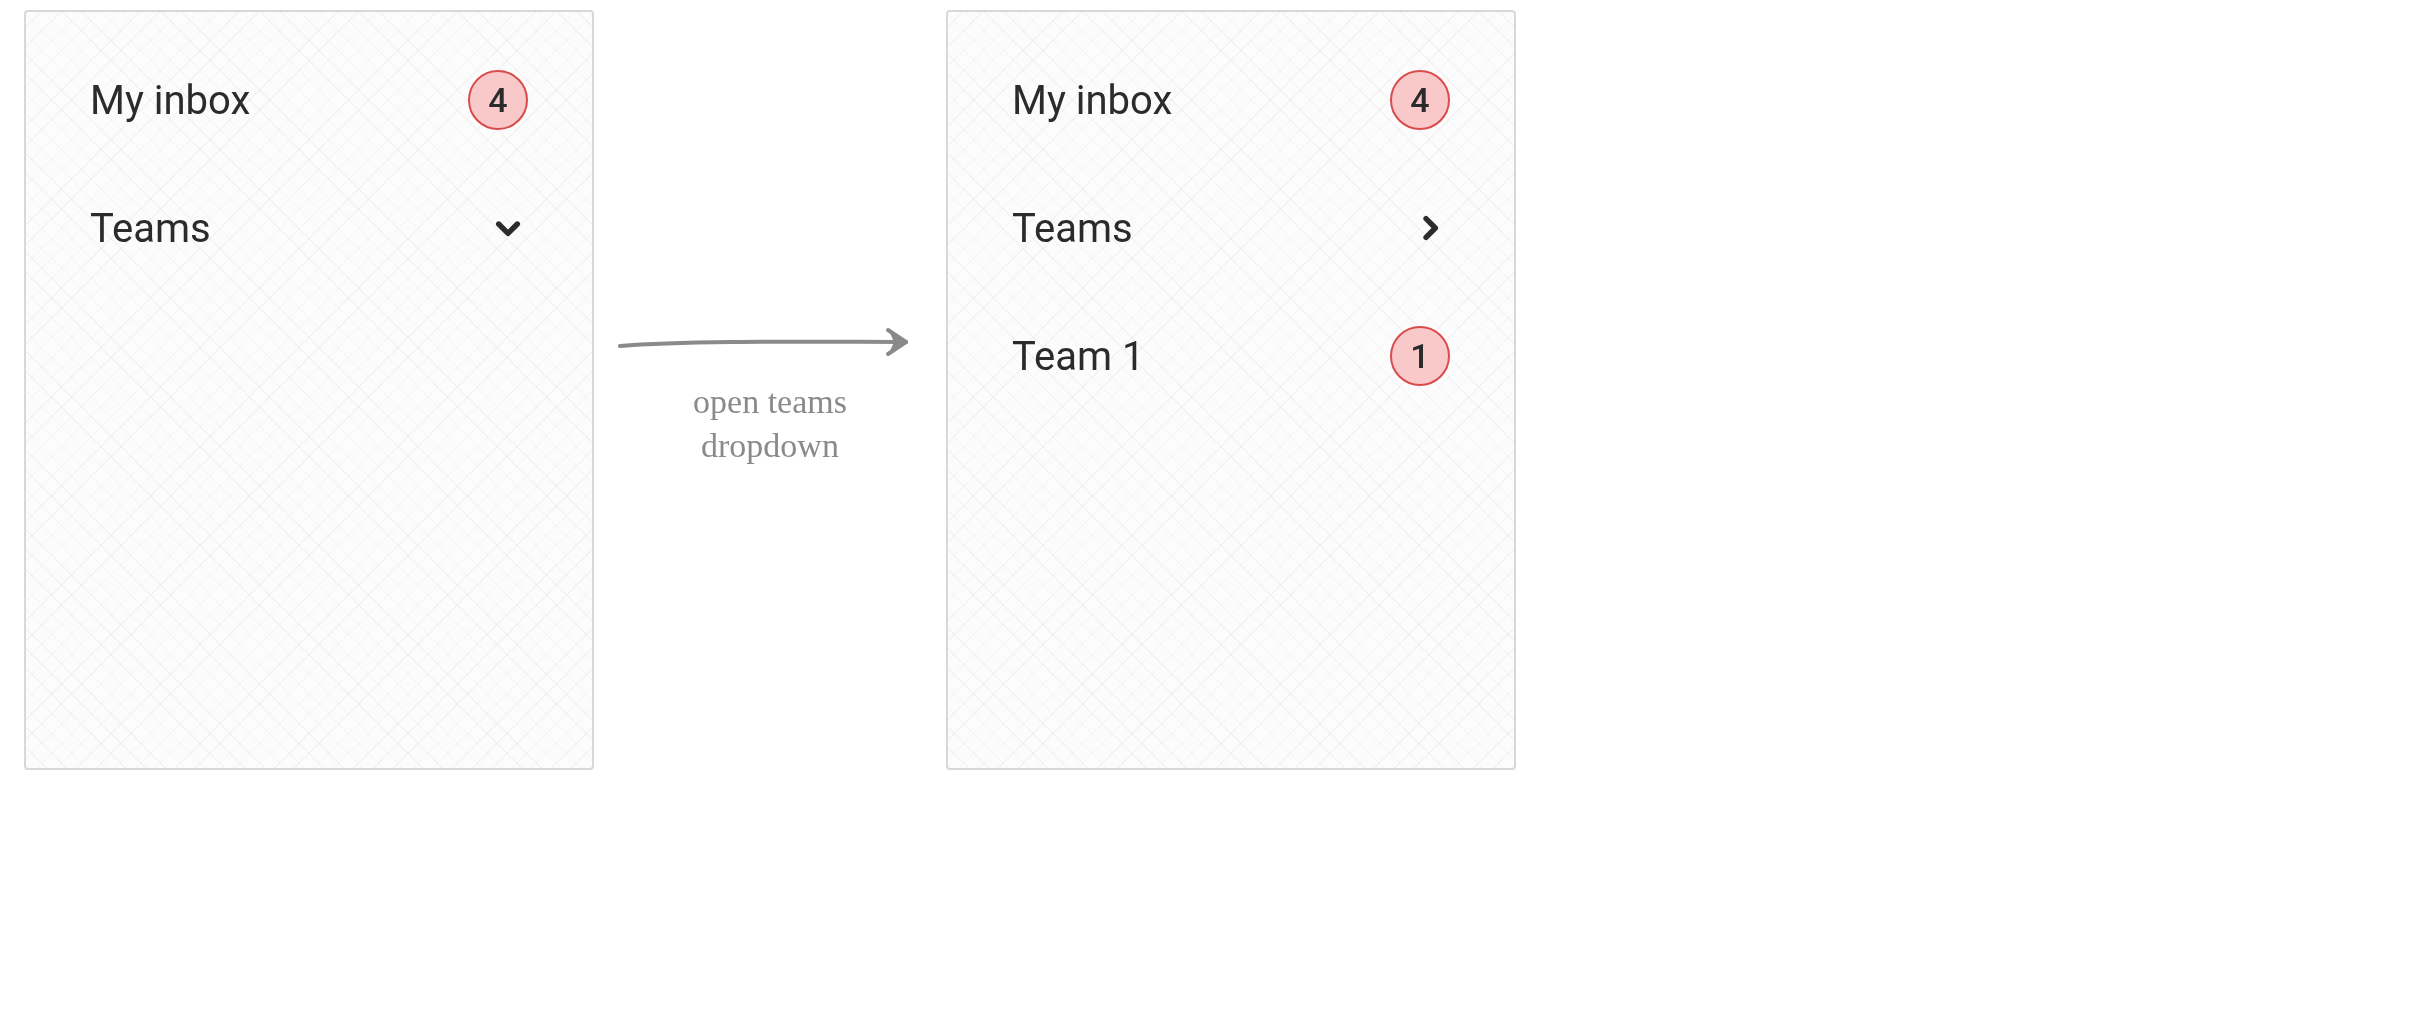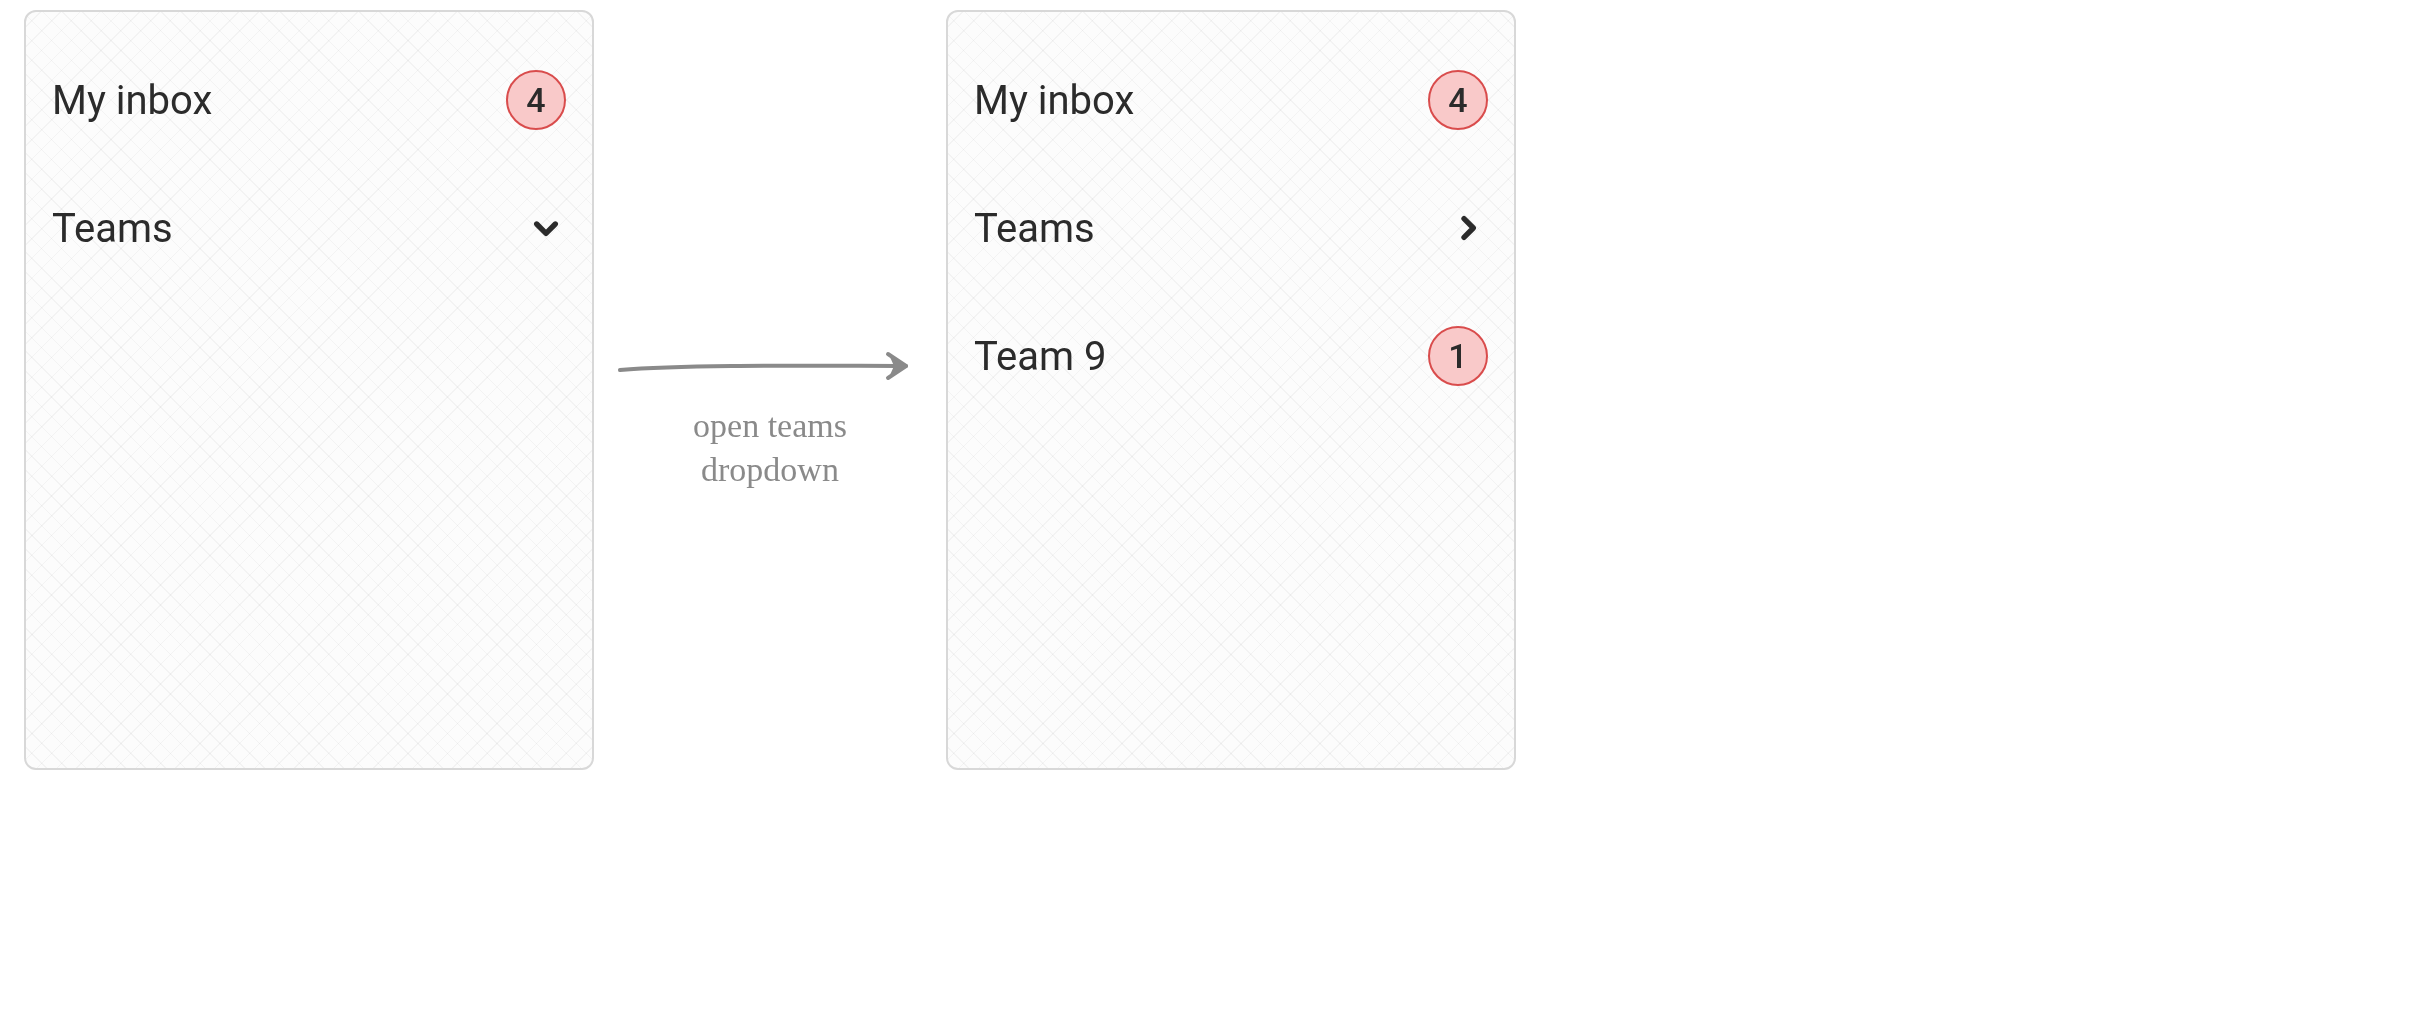--- a/index.html
+++ b/index.html
@@ -12,27 +12,27 @@
     color: #2b2b2b;
   }
   .stage {
     position: relative;
     width: 2426px;
     height: 1024px;
   }
   .panel {
     position: absolute;
     border: 2px solid #d8d8d8;
-    border-radius: 12px;
+    border-radius: 4px;
     background-color: #fcfcfc;
     background-image:
       repeating-linear-gradient(45deg, rgba(0,0,0,0.035) 0, rgba(0,0,0,0.035) 1px, transparent 1px, transparent 14px),
       repeating-linear-gradient(-45deg, rgba(0,0,0,0.035) 0, rgba(0,0,0,0.035) 1px, transparent 1px, transparent 14px);
     box-sizing: border-box;
-    padding: 56px 26px;
+    padding: 56px 64px;
   }
   .panel-left {
     left: 24px;
     top: 10px;
     width: 570px;
     height: 760px;
   }
   .panel-right {
     left: 946px;
     top: 10px;
@@ -71,21 +71,21 @@
     height: 40px;
     display: flex;
     align-items: center;
     justify-content: center;
   }
   .chev svg { width: 32px; height: 32px; stroke: #2b2b2b; stroke-width: 4; fill: none; stroke-linecap: round; stroke-linejoin: round; }
 
   .arrow-wrap {
     position: absolute;
     left: 610px;
-    top: 336px;
+    top: 312px;
     width: 320px;
     height: 200px;
     display: flex;
     flex-direction: column;
     align-items: center;
   }
   .arrow-wrap svg {
     width: 320px;
     height: 60px;
   }
@@ -146,21 +146,21 @@
     <div class="row">
       <span class="row-label">Teams</span>
       <span class="chev">
         <svg viewBox="0 0 24 24">
             <polyline points="9 5 16 12 9 19"></polyline>
           </svg>
       </span>
     </div>
 
     <div class="row">
-      <span class="row-label">Team 9</span>
+      <span class="row-label">Team 1</span>
       <span class="badge">1</span>
     </div>
 
 
 
   </div>
 
 </div>
 
 </body></html>

